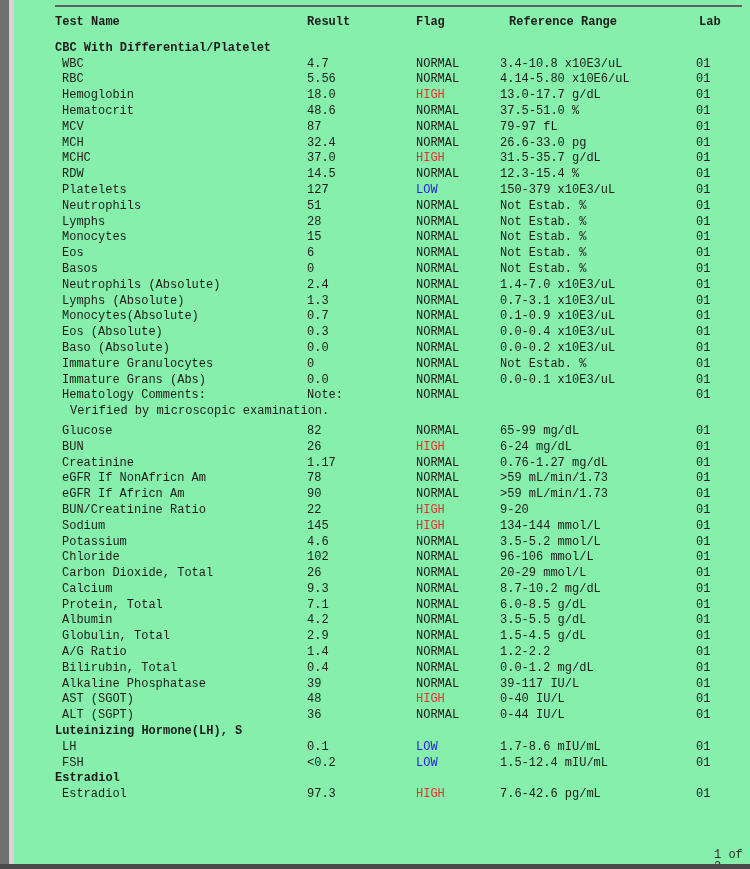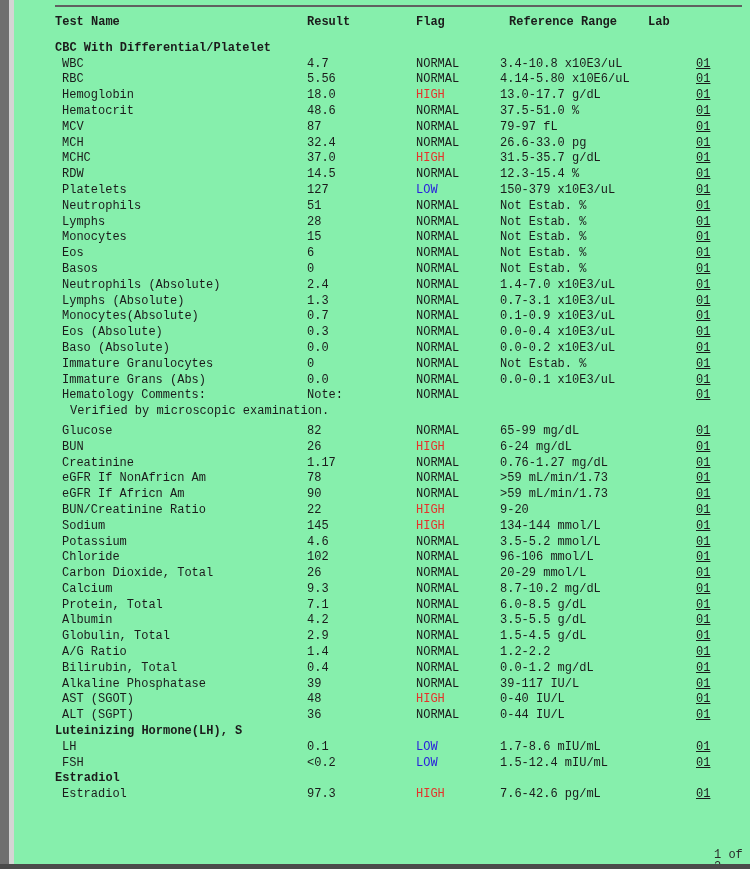--- a/index.html
+++ b/index.html
@@ -18,22 +18,22 @@
   .row > span { position:absolute; top:0; }
   .hdr > span { font-weight:bold; }
   .section > span { font-weight:bold; }
   .c-hname  { left:55px; }
   .c-name   { left:62px; }
   .c-note   { left:70px; }
   .c-result { left:307px; }
   .c-flag   { left:416px; }
   .c-range  { left:500px; }
   .c-hrange { left:509px; }
-  .c-hlab   { left:648px; }
-  .c-lab    { left:696px;text-decoration:underline; }
+  .c-hlab   { left:699px; }
+  .c-lab    { left:696px; }
   .gap-after-header { height:10px; }
   .gap-before-section { height:4px; }
   .footer { position:absolute; top:849px; left:682px; font-size:12px; line-height:12px; color:#2a2a2a;
             font-family:"Liberation Mono","DejaVu Sans Mono",monospace;margin-left:32px; }
 </style>
 </head>
 <body>
 
 <div class="screen">
   <div class="edge-dark"></div>

